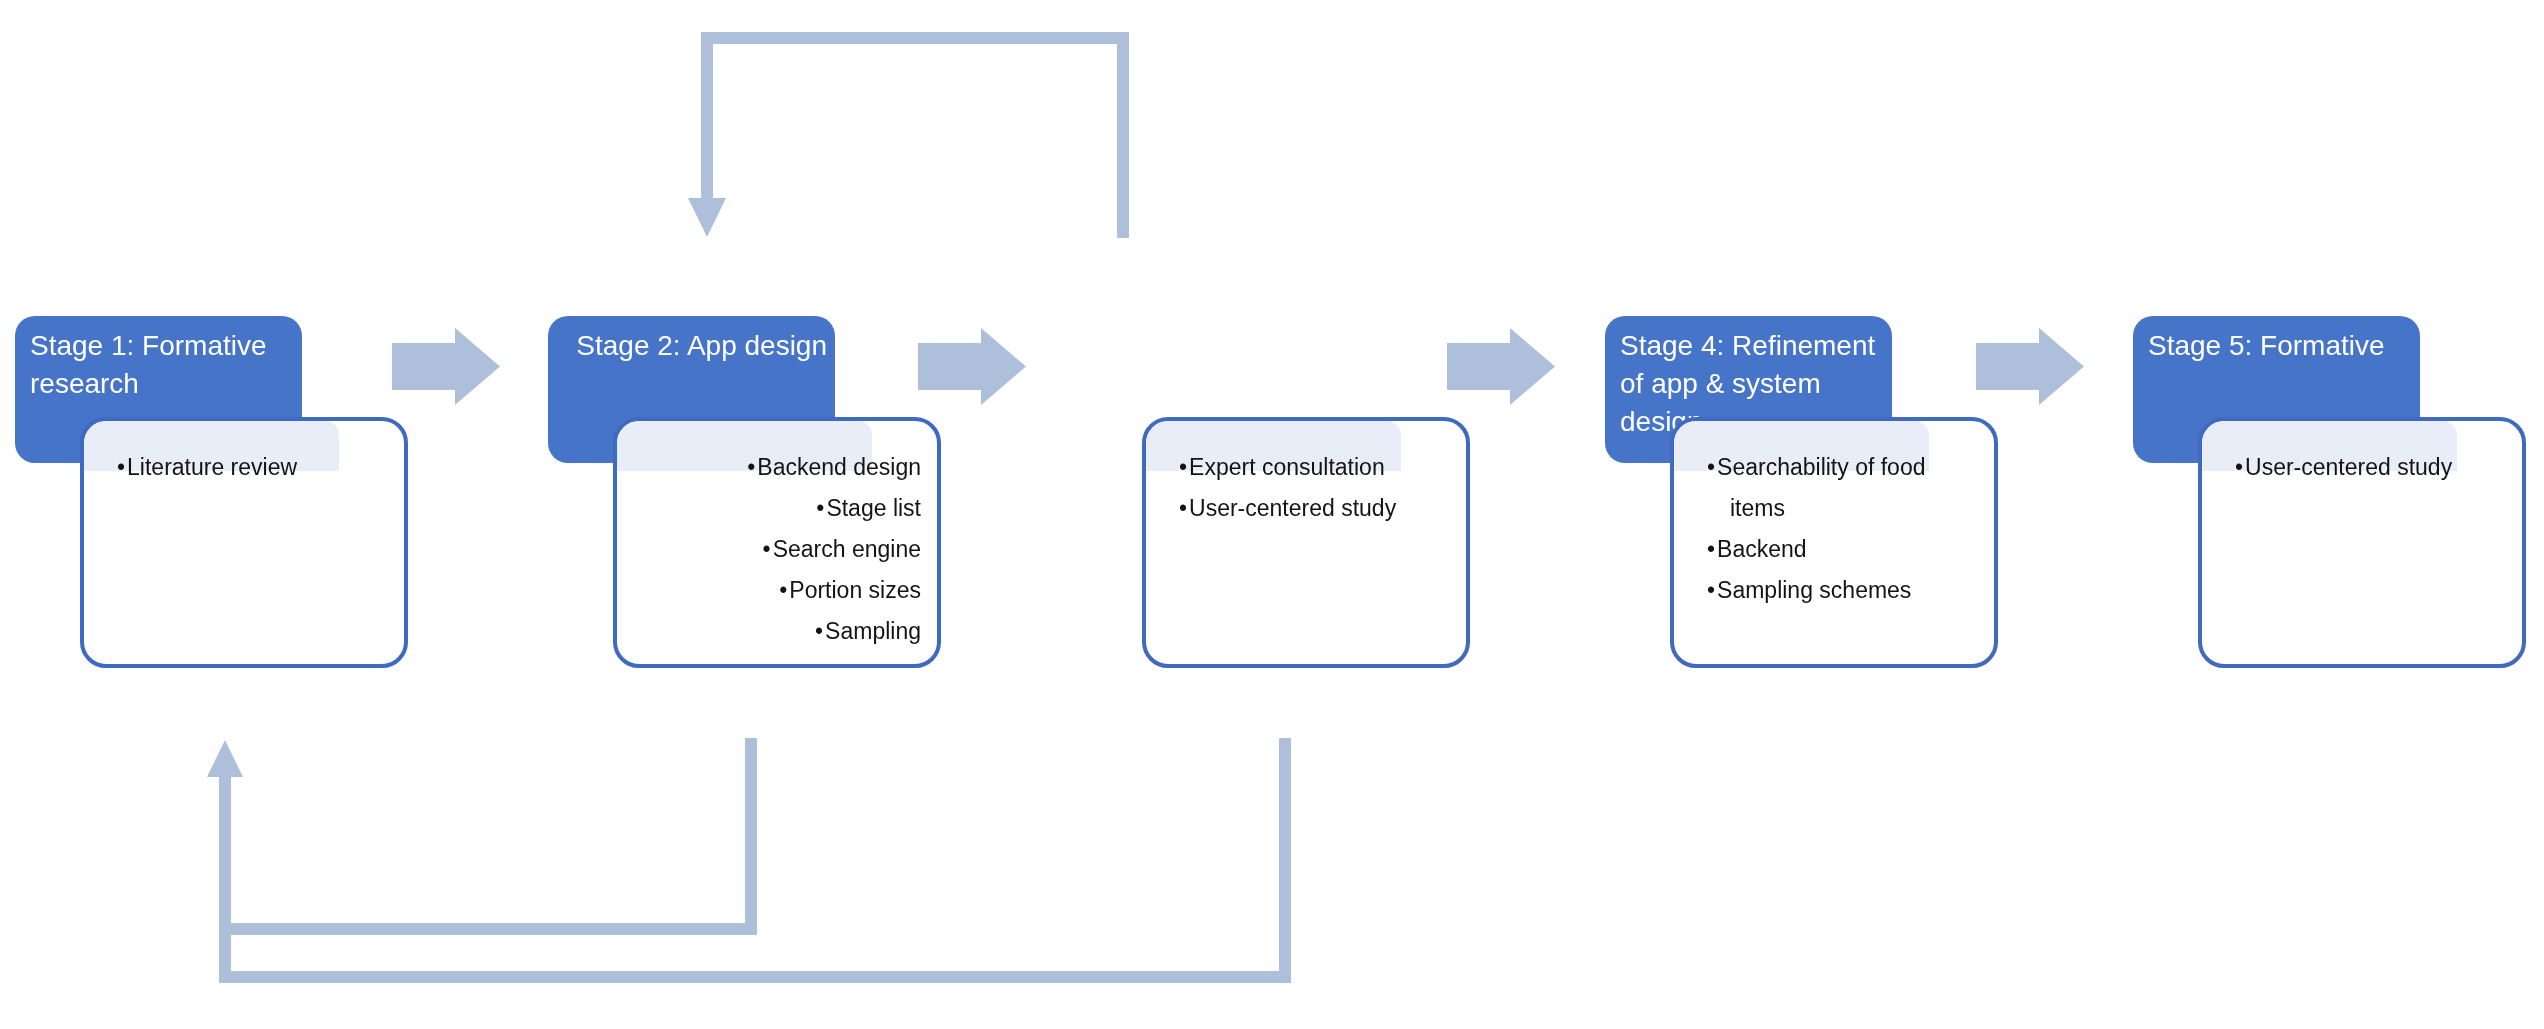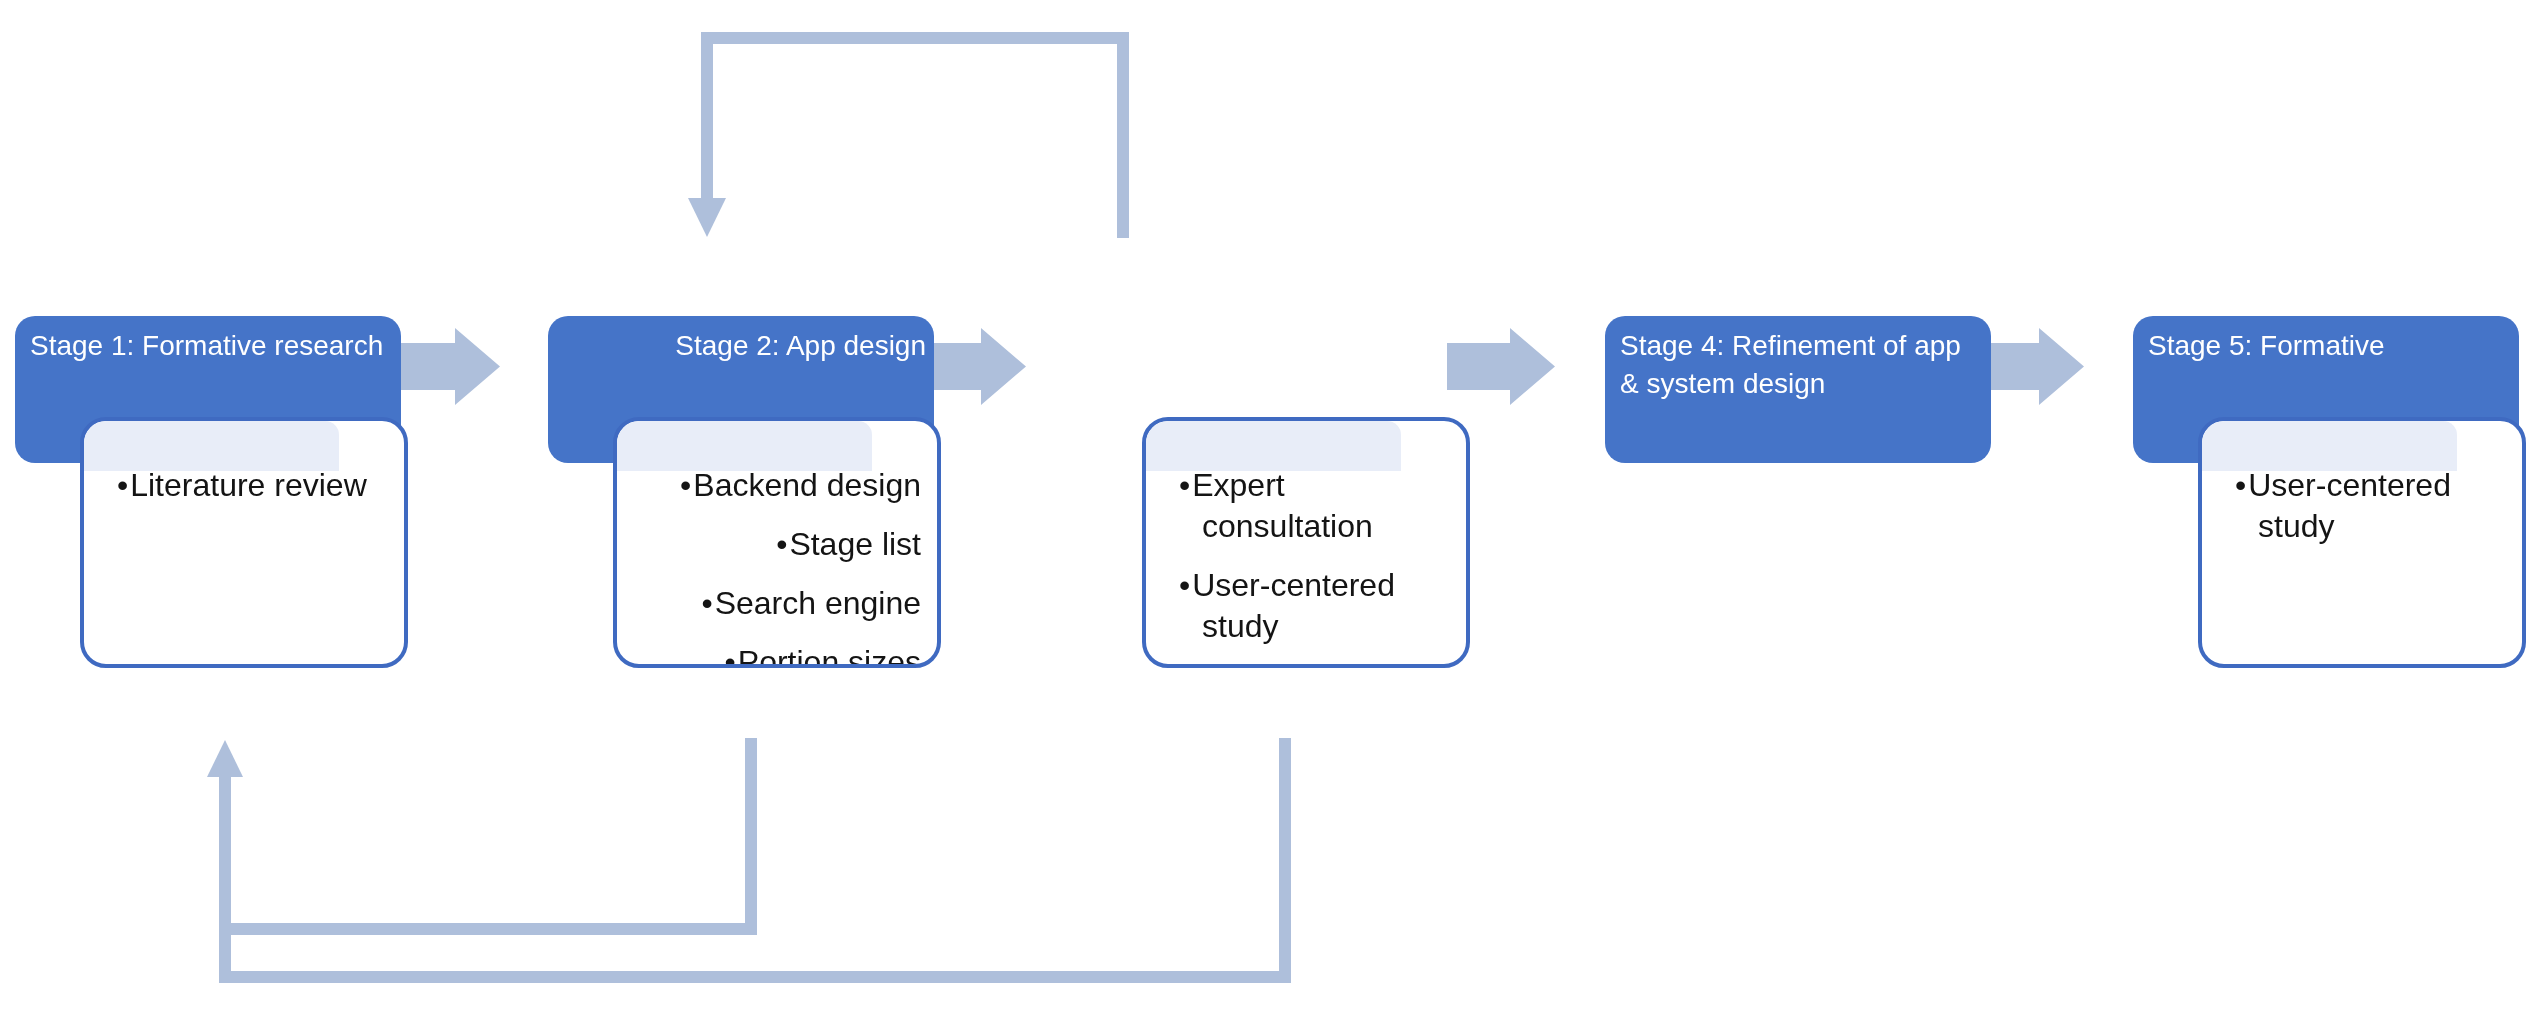--- a/index.html
+++ b/index.html
@@ -29,21 +29,21 @@
   }
   .stage {
     position: absolute;
     top: 316px;
     width: 394px;
     height: 353px;
   }
   .stage-header {
     position: absolute;
     left: 0; top: 0;
-    width: 386px;
+    width: 287px;
     height: 147px;
     box-sizing: border-box;
     background: var(--stage_header_fill);
     border-radius: 20px;
     color: var(--stage_header_text);
     font-size: 28px;
     line-height: 38px;
     padding: 11px 8px 0 15px;
   }
   .stage-body {
@@ -67,25 +67,24 @@
   }
   .stage-items {
     position: relative;
     margin: 0;
     padding: 26px 16px 0 56px;
     list-style: none;
     box-sizing: border-box;
     width: 100%;
   }
   .stage-items li {
-    font-size: 32px;
+    font-size: 23px;
     line-height: 41px;
     color: var(--item_text);
     text-indent: -23px;
-    margin-top: 18px;
   }
   .stage-items .bullet { padding-right: 2px; }
 </style>
 </head>
 <body>
 
 <div class="canvas">
 
   <svg class="connector-layer" width="2544" height="1029" viewBox="0 0 2544 1029" xmlns="http://www.w3.org/2000/svg">
 
@@ -137,20 +136,28 @@
         <ul class="stage-items">
           <li><span class="bullet">•</span><span>Expert consultation</span></li>
           <li><span class="bullet">•</span><span>User-centered study</span></li>
         </ul>
       </div>
     </div>
     <div class="stage" style="left: 1605px;">
       <div class="stage-header">
         <span class="stage-title">Stage 4: Refinement of app &amp; system design</span>
       </div>
+      <div class="stage-body">
+        <div class="stage-band"></div>
+        <ul class="stage-items">
+          <li><span class="bullet">•</span><span>Searchability of food items</span></li>
+          <li><span class="bullet">•</span><span>Backend</span></li>
+          <li><span class="bullet">•</span><span>Sampling schemes</span></li>
+        </ul>
+      </div>
     </div>
     <div class="stage" style="left: 2133px;">
       <div class="stage-header">
         <span class="stage-title">Stage 5: Formative</span>
       </div>
       <div class="stage-body">
         <div class="stage-band"></div>
         <ul class="stage-items">
           <li><span class="bullet">•</span><span>User-centered study</span></li>
         </ul>

